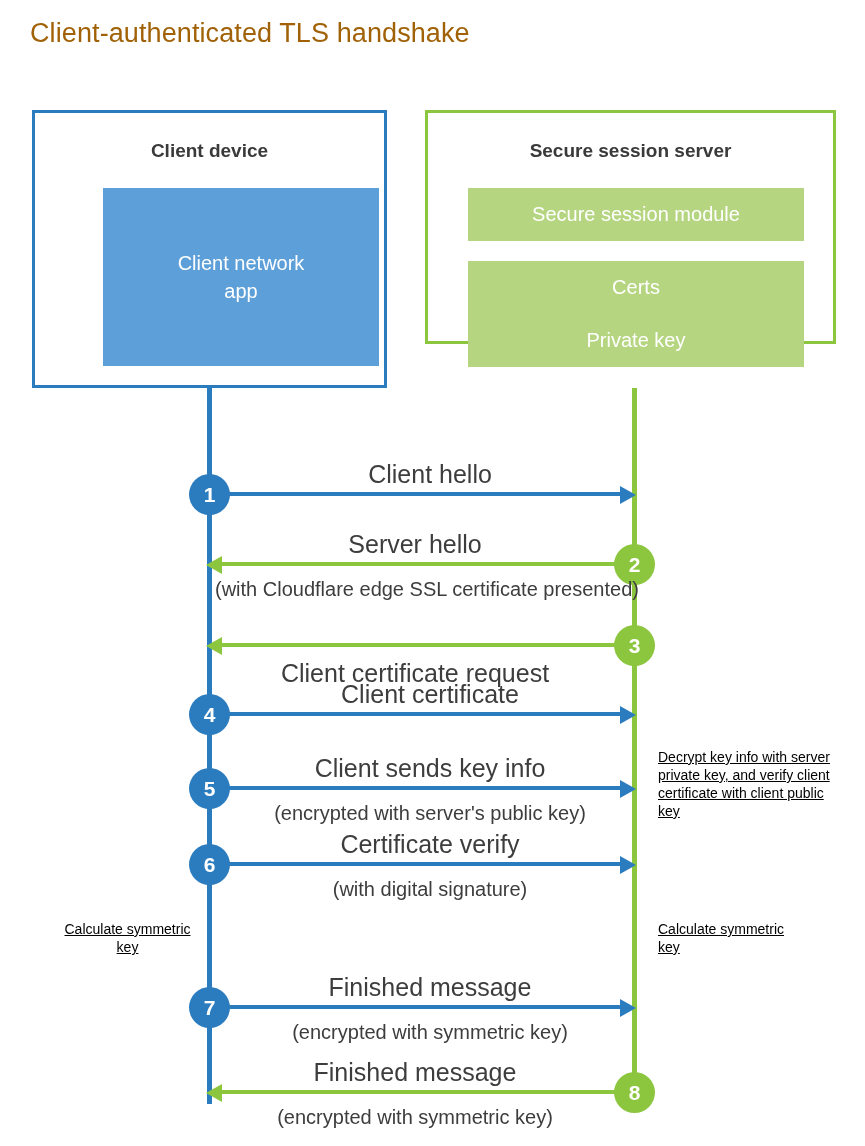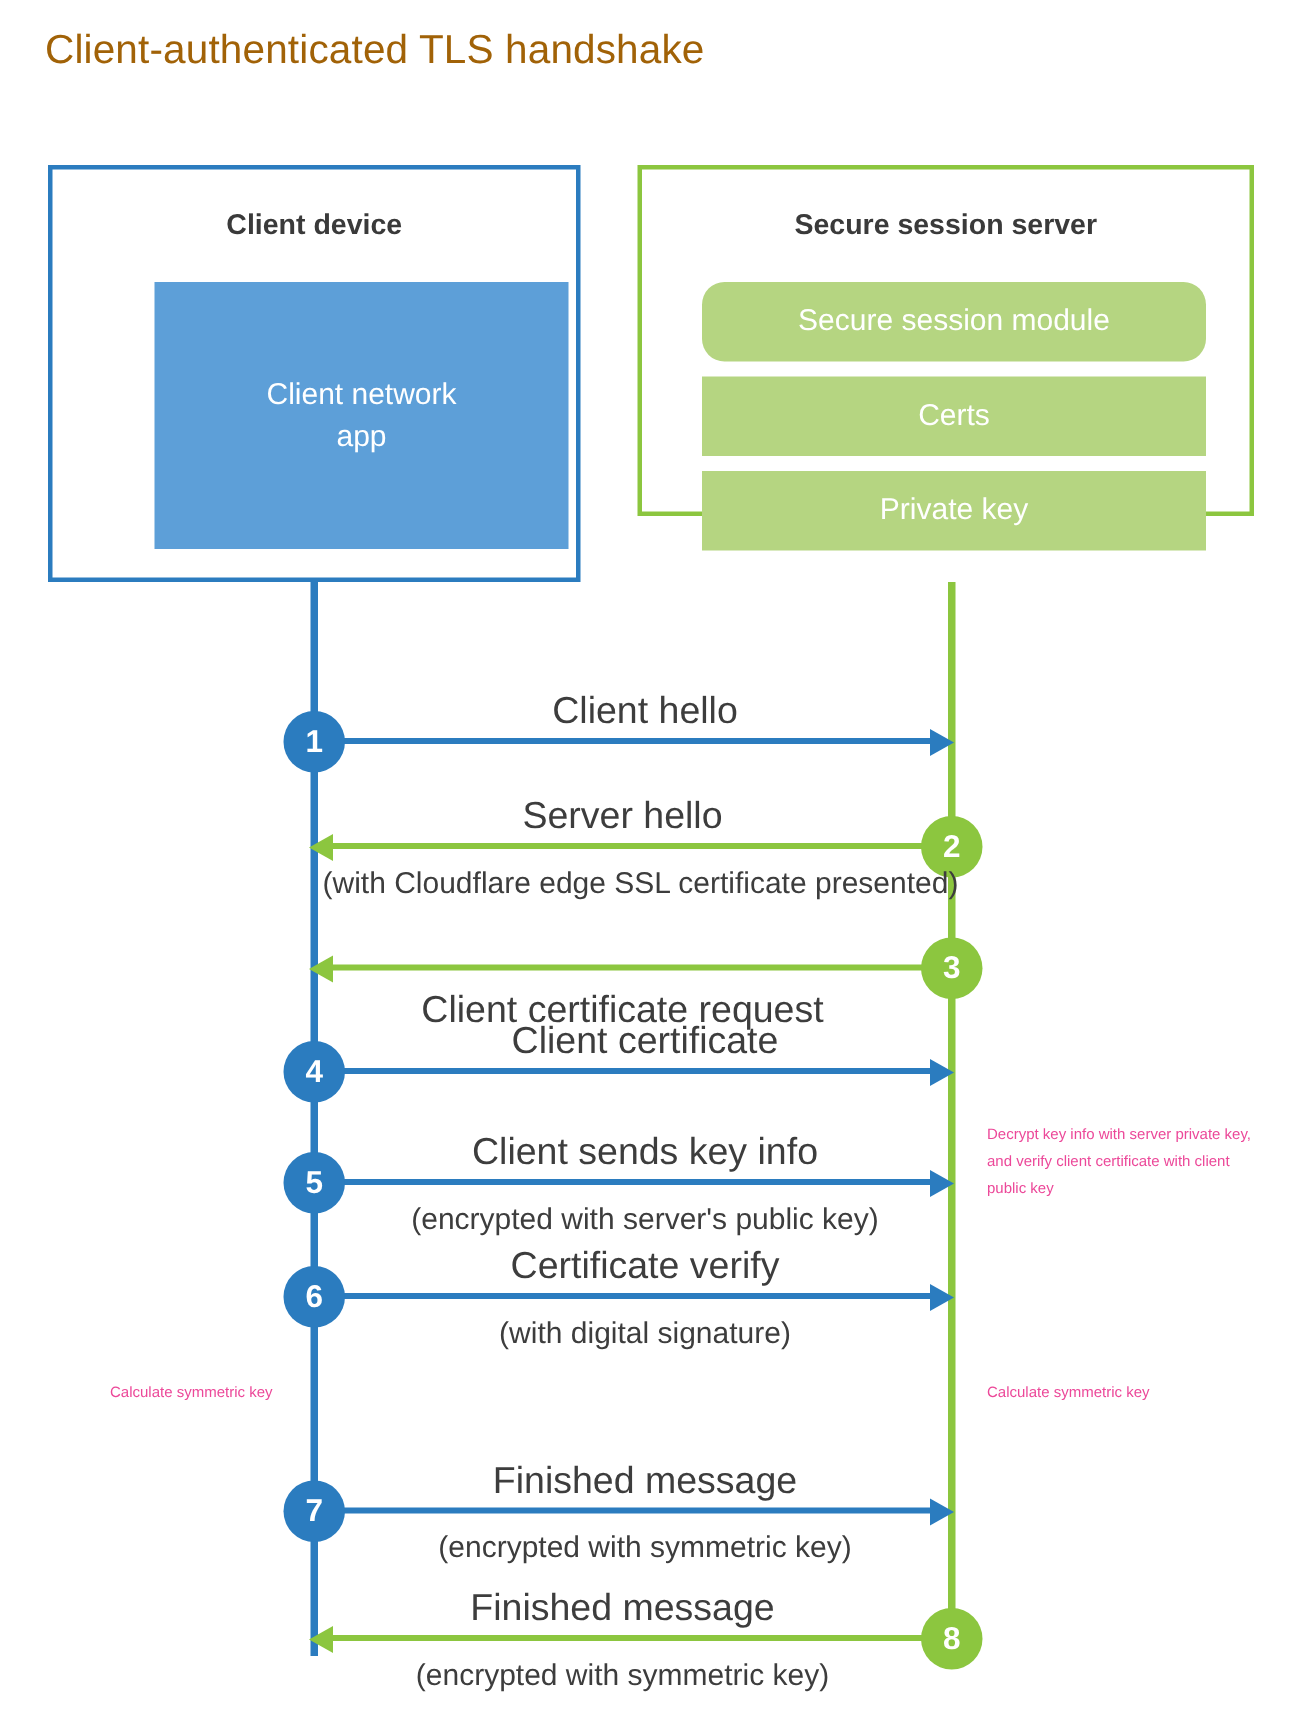--- a/index.html
+++ b/index.html
@@ -89,22 +89,22 @@
     height: 53px;
     background: #b5d581;
     color: #ffffff;
     font-size: 20px;
     font-weight: 300;
     display: flex;
     align-items: center;
     justify-content: center;
     text-align: center;
   }
-  .server-bar.b0 { top: 75px; border-radius: 15px; }
-  .server-bar.b1 { top: 138px; }
+  .server-bar.b0 { top: 75px; }
+  .server-bar.b1 { top: 148px; }
   .server-bar.b2 { top: 201px; }
 
   
   .lifeline {
     position: absolute;
     width: 5px;
   }
   .lifeline.client-line {
     left: 207px;
     top: 388px;
@@ -177,24 +177,25 @@
     top: -34px;
   }
   .msg-label.secondary {
     font-size: 20px;
     top: 14px;
   }
 
   
   .side-note {
     position: absolute;
-    color: #ec4899;
-    font-size: 10px;
+    color: #000000;
+    font-size: 14px;
     font-weight: 300;
     line-height: 18px;
+    text-decoration: underline;
   }
   .side-note.left-note {
     left: 60px;
     width: 135px;
     text-align: center;
   }
   .side-note.right-note {
     left: 658px;
     width: 180px;
     text-align: left;

